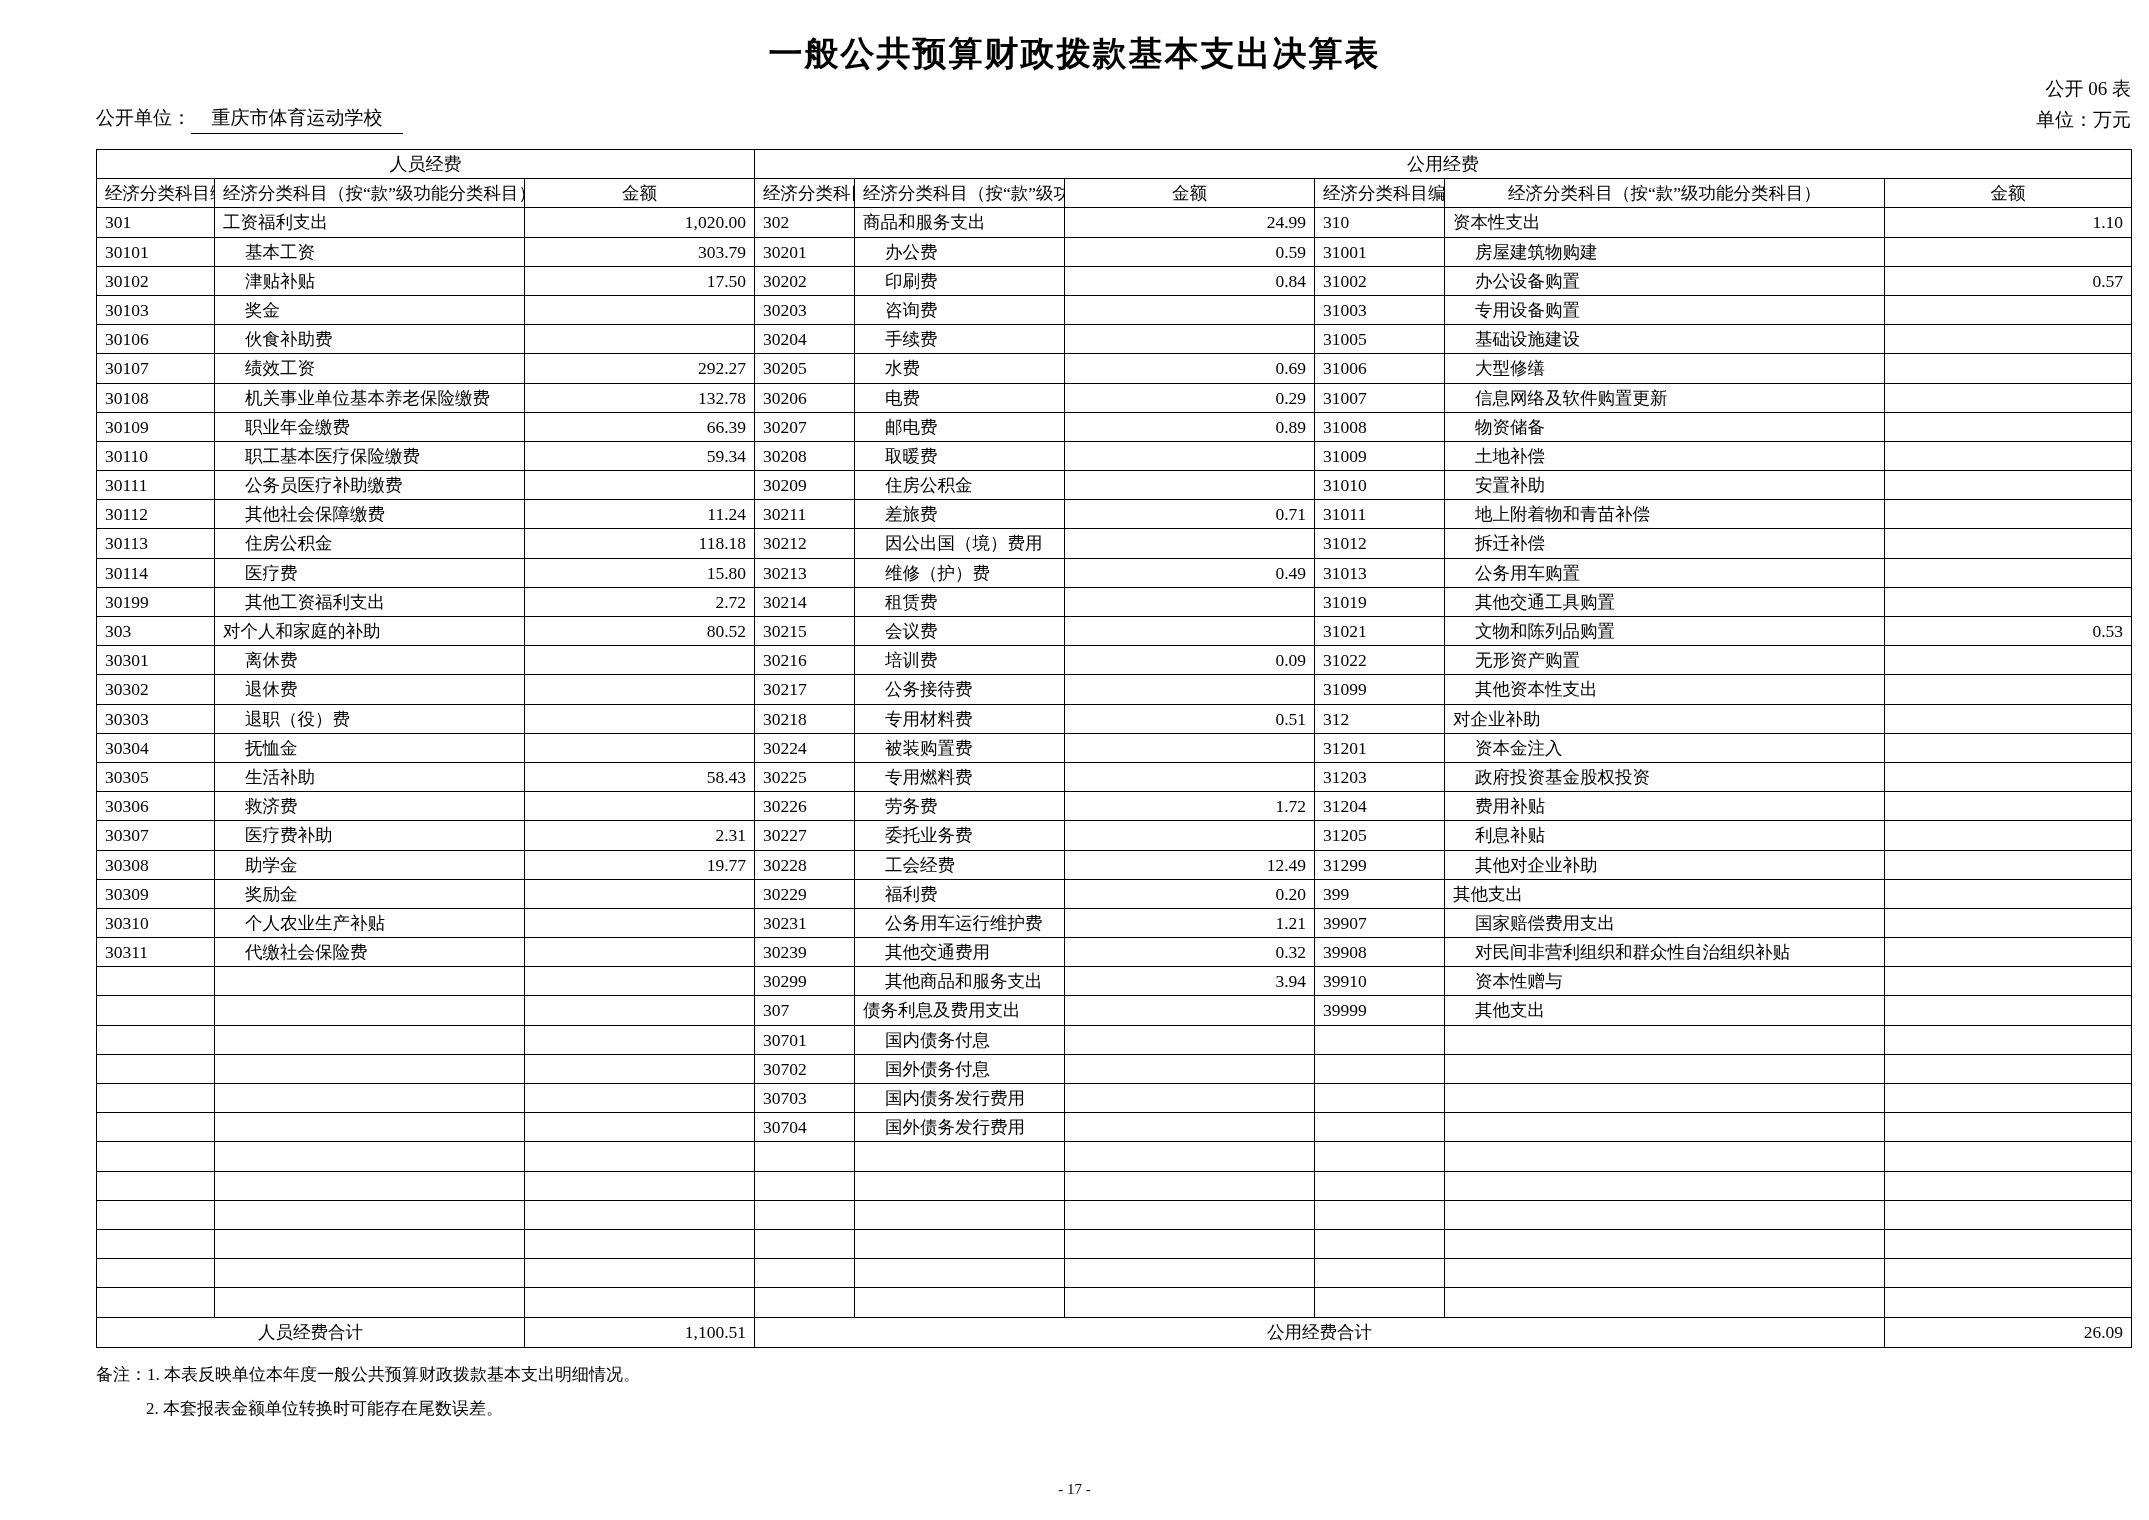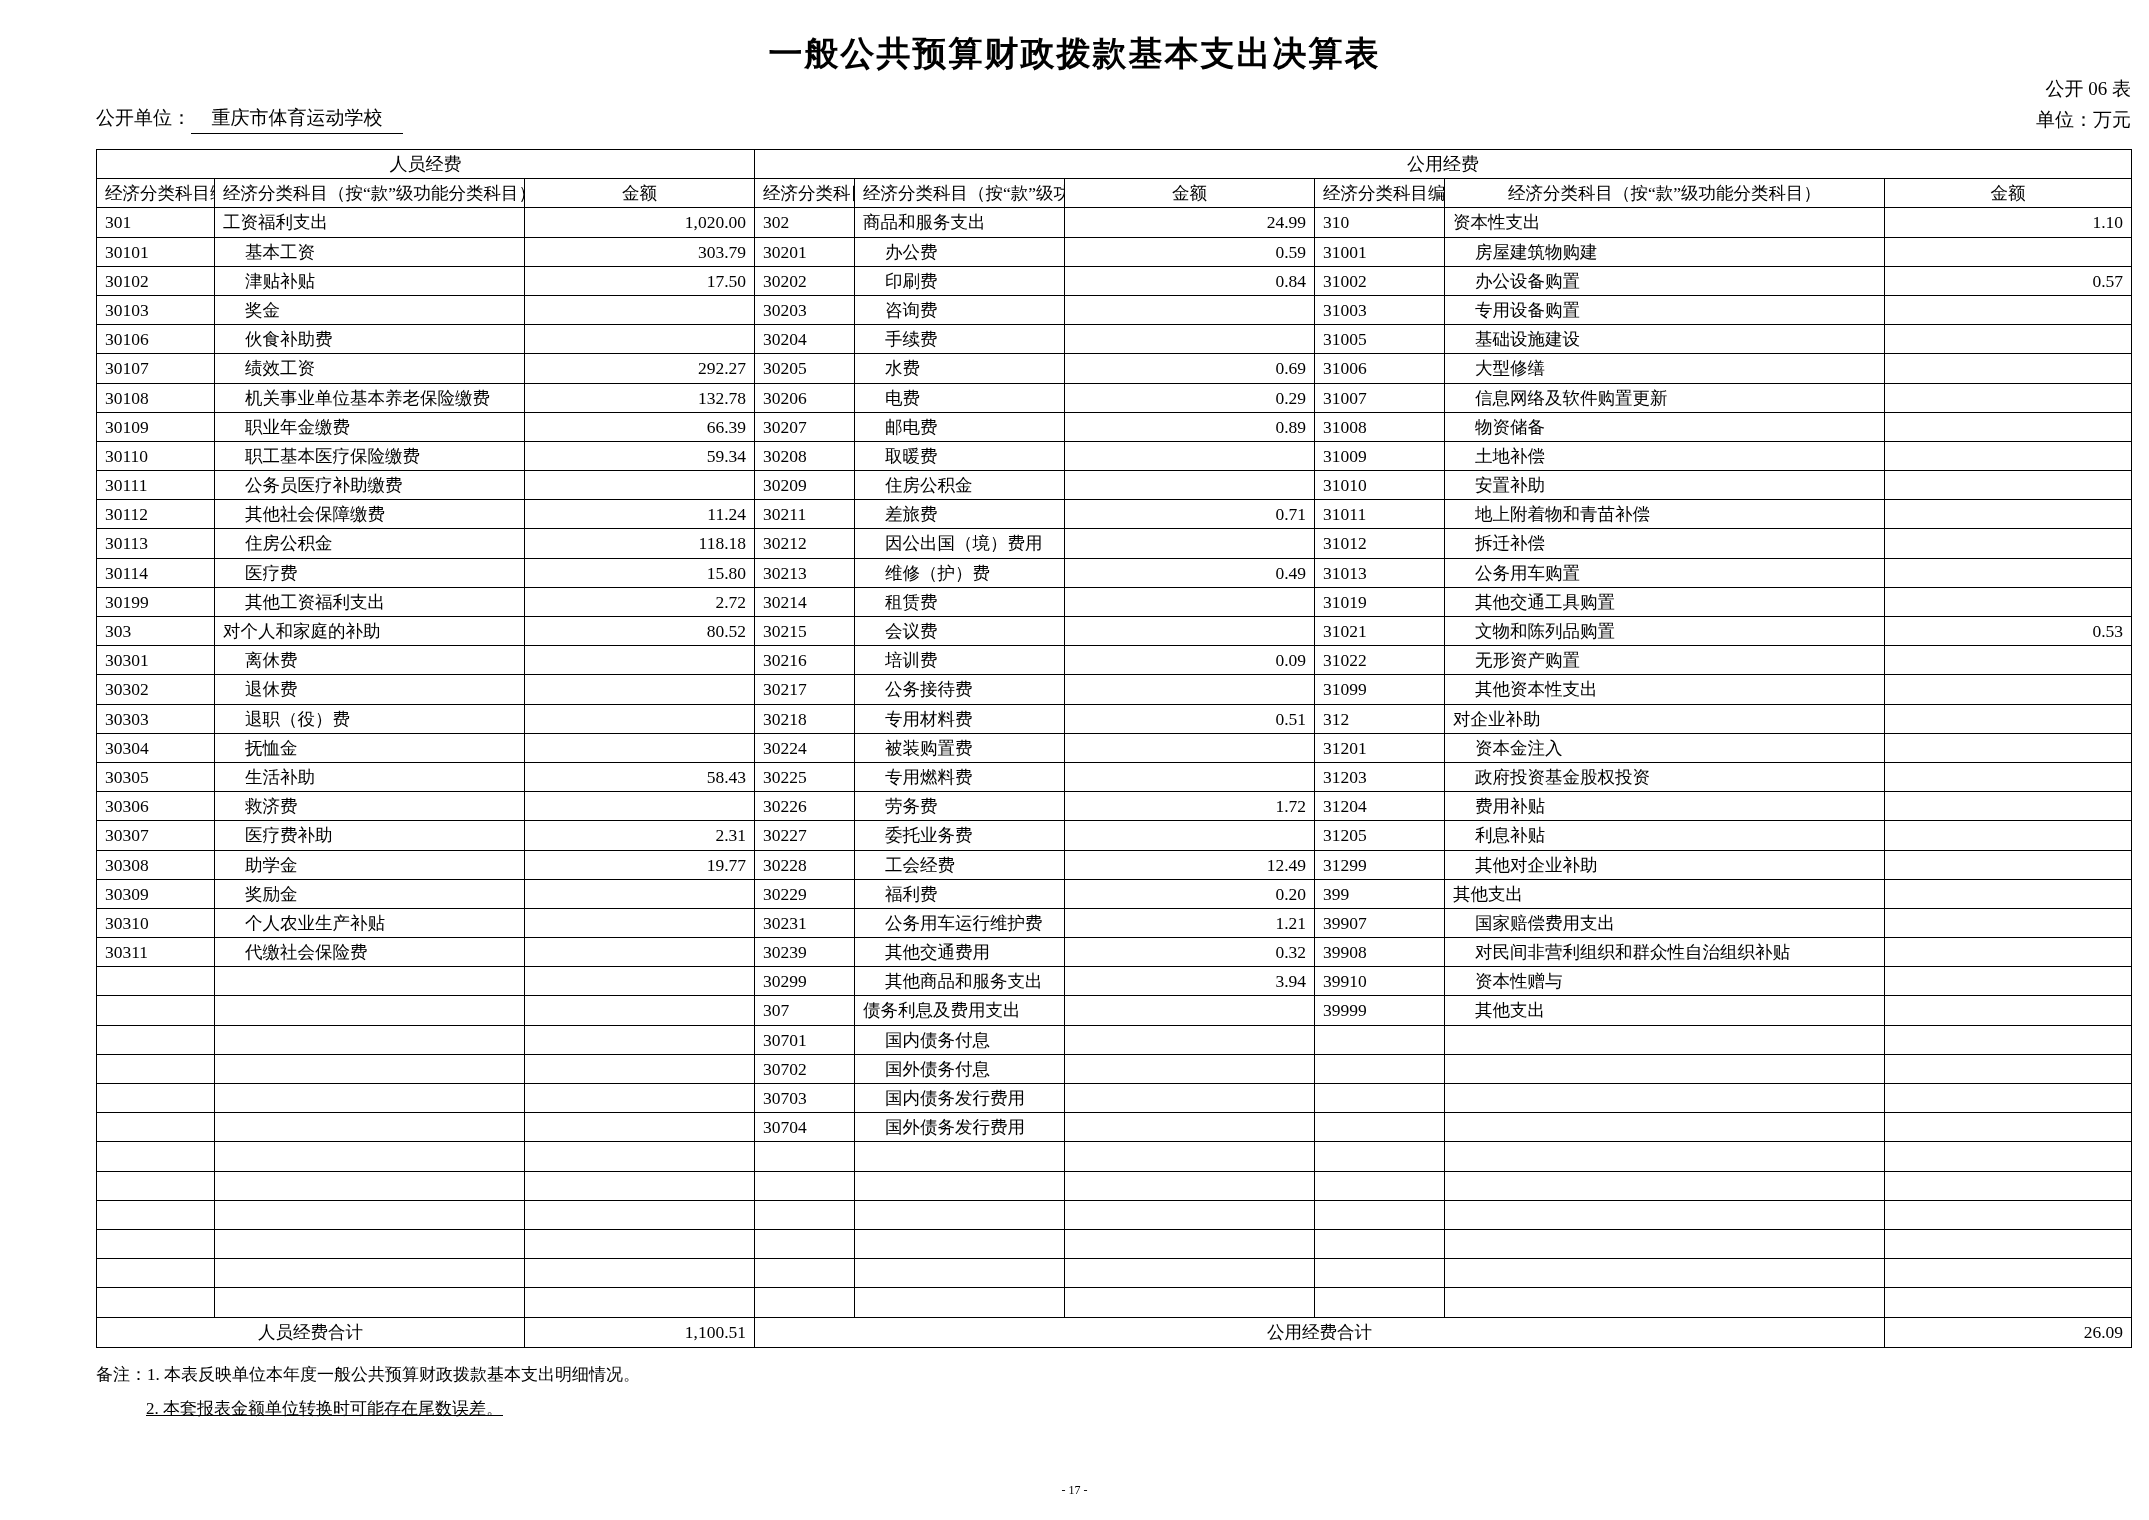--- a/index.html
+++ b/index.html
@@ -100,26 +100,26 @@
   col.c-code3{width:130px;}
   col.c-name3{width:440px;}
   col.c-amt3{width:247px;}
 
   
   .notes{
     margin:10px 0 0 96px;
     font-size:17px;
     line-height:2.0;
   }
-  .notes .n2{ margin-left:50px;text-decoration:underline; }
+  .notes .n2{ margin-left:50px; }
   .pagenum{
     position:absolute;
     left:0;right:0;bottom:22px;
     text-align:center;
-    font-size:12px;
+    font-size:15px;
   }
 </style>
 </head>
 <body>
 
 <div class="page">
 
   <div class="title">一般公共预算财政拨款基本支出决算表</div>
 
   <div class="meta">

